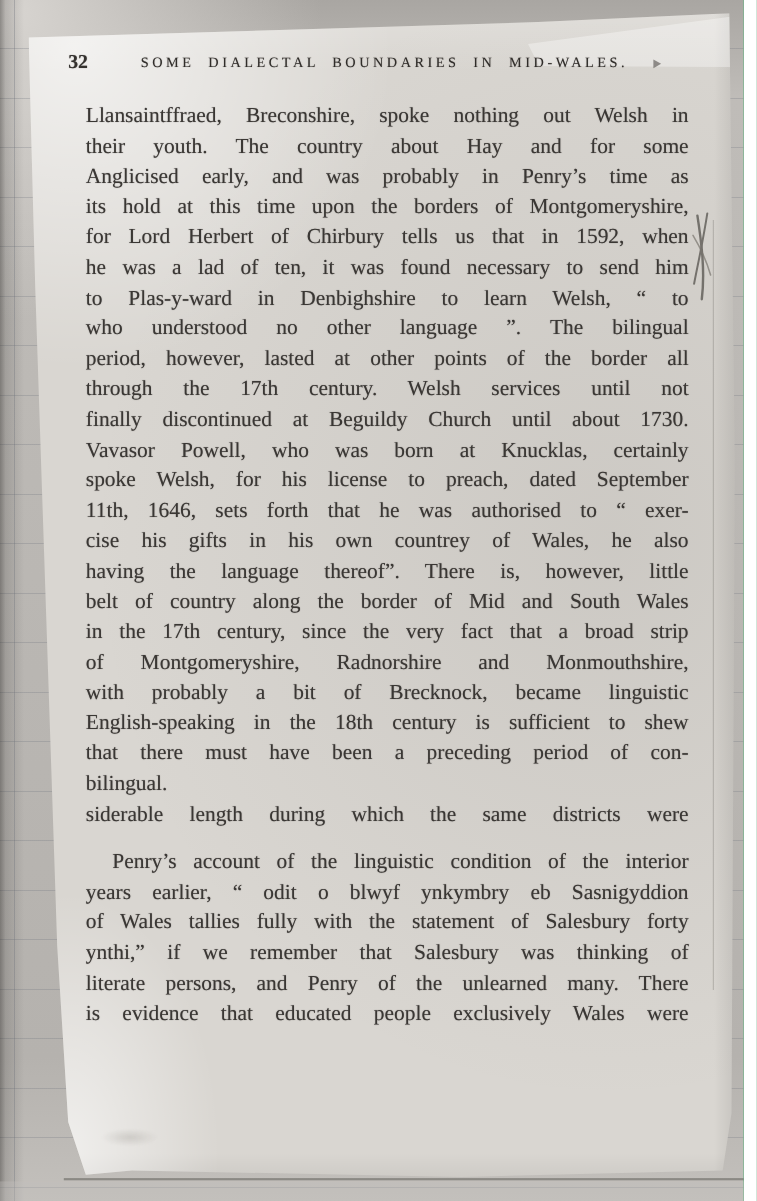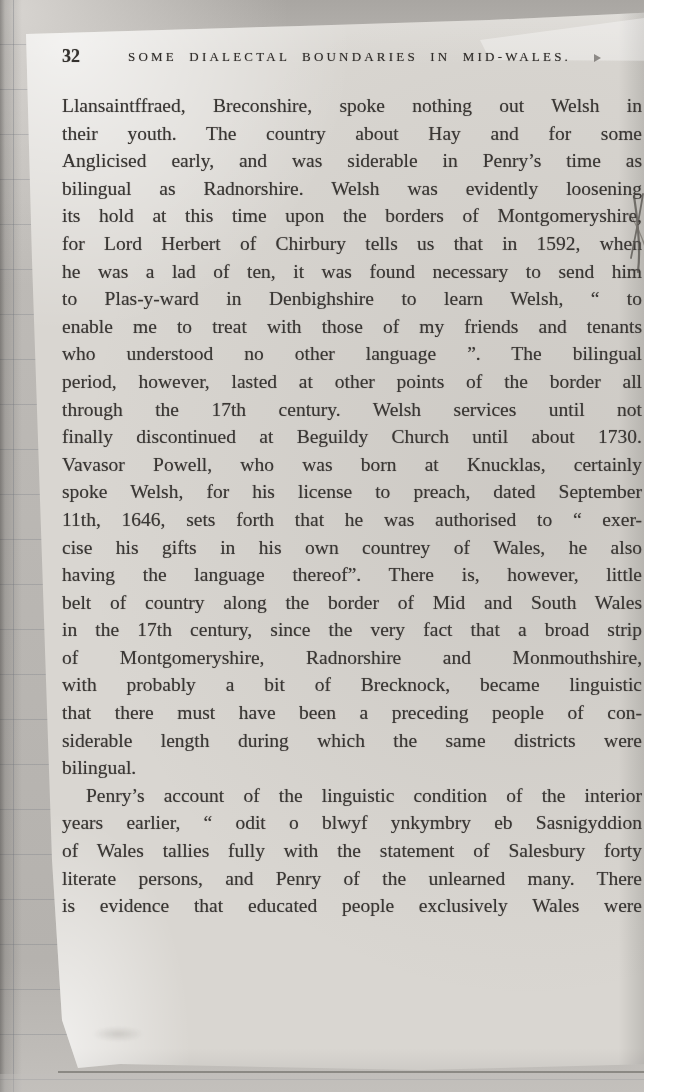--- a/index.html
+++ b/index.html
@@ -2,20 +2,21 @@
 <html><head>
 <meta charset="utf-8">
 <style>
   html,body{margin:0;padding:0;}
   #stage{
     position:relative;
     width:644px;height:1092px;
     overflow:hidden;
     background:#15803d;
     font-family:"Liberation Serif","DejaVu Serif",serif;
+    padding-left:32px;
   }
   
   #backing{
     position:absolute;inset:0;
     background-image:
       linear-gradient(90deg, rgba(40,38,36,.42) 0px, rgba(40,38,36,.18) 5px, rgba(40,38,36,0) 22px),
       linear-gradient(90deg, transparent 13px, rgba(115,120,130,.35) 13px, rgba(115,120,130,.35) 14px, transparent 14px),
       repeating-linear-gradient(180deg, transparent 0px, transparent 44px, rgba(110,115,125,.28) 44px, rgba(110,115,125,.28) 45px),
       radial-gradient(circle at 2% 1%, #d7d4d0 0%, rgba(215,212,208,0) 22%),
       linear-gradient(180deg, #a9a6a2 0%, #bfbcb8 8%, #b5b2ae 88%, #c3c0bc 100%);
@@ -72,21 +73,21 @@
     font-size:13px;font-weight:normal;letter-spacing:3.2px;word-spacing:6px;
     color:#302d2a;white-space:nowrap;
     text-shadow:0 0 1px rgba(48,45,42,.45);
   }
   #header-smudge{
     position:absolute;left:532px;top:10px;width:0;height:0;
     border-left:7px solid rgba(70,66,62,.55);
     border-top:4px solid transparent;border-bottom:4px solid transparent;
     filter:blur(.6px);
   }
-  .para{margin:0;}
+  .para{margin:16px;}
   .line{
     font-size:19.5px;line-height:27.6px;
     text-align:justify;text-align-last:justify;
     white-space:normal;
     text-shadow:0 0 1px rgba(58,55,52,.55);
   }
   .line.indent{text-indent:24px;}
   .line.short-last{text-align-last:left;}
   
   #pen-mark{
@@ -116,48 +117,48 @@
     <div id="content">
       <div id="header">
         <span id="page-number">32</span>
         <span id="running-title">SOME DIALECTAL BOUNDARIES IN MID-WALES.</span>
         <span id="header-smudge"></span>
       </div>
 
       <div class="para">
           <div class="line">Llansaintffraed, Breconshire, spoke nothing out Welsh in</div>
           <div class="line">their youth.  The country about Hay and for some</div>
-          <div class="line">Anglicised early, and was siderable in Penry’s time as</div>
-          <div class="line">bilingual as Radnorshire.  Welsh was evidently loosening</div>
+          <div class="line">Anglicised early, and was probably in Penry’s time as</div>
           <div class="line">its hold at this time upon the borders of Montgomeryshire,</div>
           <div class="line">for Lord Herbert of Chirbury tells us that in 1592, when</div>
           <div class="line">he was a lad of ten, it was found necessary to send him</div>
           <div class="line">to Plas-y-ward in Denbighshire to learn Welsh, “ to</div>
-          <div class="line">enable me to treat with those of my friends and tenants</div>
           <div class="line">who understood no other language ”.  The bilingual</div>
           <div class="line">period, however, lasted at other points of the border all</div>
           <div class="line">through the 17th century.  Welsh services until not</div>
           <div class="line">finally discontinued at Beguildy Church until about 1730.</div>
           <div class="line">Vavasor Powell, who was born at Knucklas, certainly</div>
           <div class="line">spoke Welsh, for his license to preach, dated September</div>
           <div class="line">11th, 1646, sets forth that he was authorised to “ exer-</div>
           <div class="line">cise his gifts in his own countrey of Wales, he also</div>
           <div class="line">having the language thereof”.  There is, however, little</div>
           <div class="line">belt of country along the border of Mid and South Wales</div>
           <div class="line">in the 17th century, since the very fact that a broad strip</div>
           <div class="line">of Montgomeryshire, Radnorshire and Monmouthshire,</div>
           <div class="line">with probably a bit of Brecknock, became linguistic</div>
-          <div class="line">that there must have been a preceding people of con-</div>
+          <div class="line">English-speaking in the 18th century is sufficient to shew</div>
+          <div class="line">that there must have been a preceding period of con-</div>
+          <div class="line short-last">bilingual.</div>
           <div class="line">siderable length during which the same districts were</div>
-          <div class="line short-last">bilingual.</div>
         </div>
       <div class="para">
           <div class="line indent">Penry’s account of the linguistic condition of the interior</div>
           <div class="line">years earlier, “ odit o blwyf ynkymbry eb Sasnigyddion</div>
           <div class="line">of Wales tallies fully with the statement of Salesbury forty</div>
+          <div class="line">ynthi,” if we remember that Salesbury was thinking of</div>
           <div class="line">literate persons, and Penry of the unlearned many.  There</div>
           <div class="line">is evidence that educated people exclusively Wales were</div>
         </div>
     </div>
 
     <svg id="pen-mark" viewBox="0 0 26 84">
       <path d="M8 4 C 12 30, 15 55, 12 80" stroke="#55524d" stroke-width="2.2" fill="none" stroke-linecap="round"></path>
       <path d="M17 2 C 13 28, 8 50, 5 66" stroke="#55524d" stroke-width="1.8" fill="none" stroke-linecap="round"></path>
       <path d="M4 22 C 10 32, 16 44, 20 58" stroke="#5a564f" stroke-width="1.4" fill="none" stroke-linecap="round" opacity=".7"></path>
     </svg>

